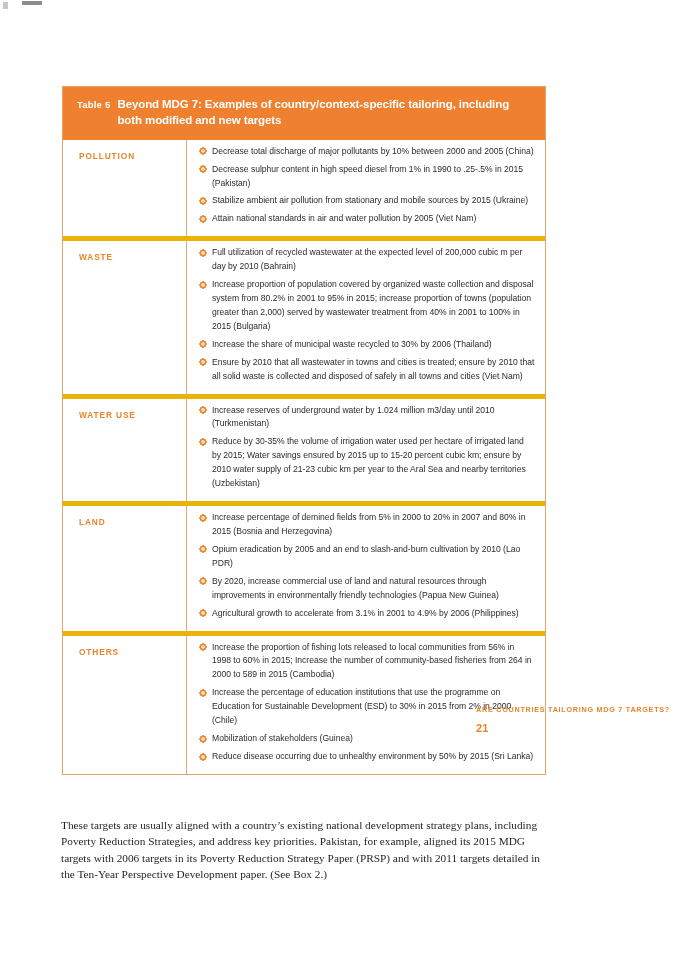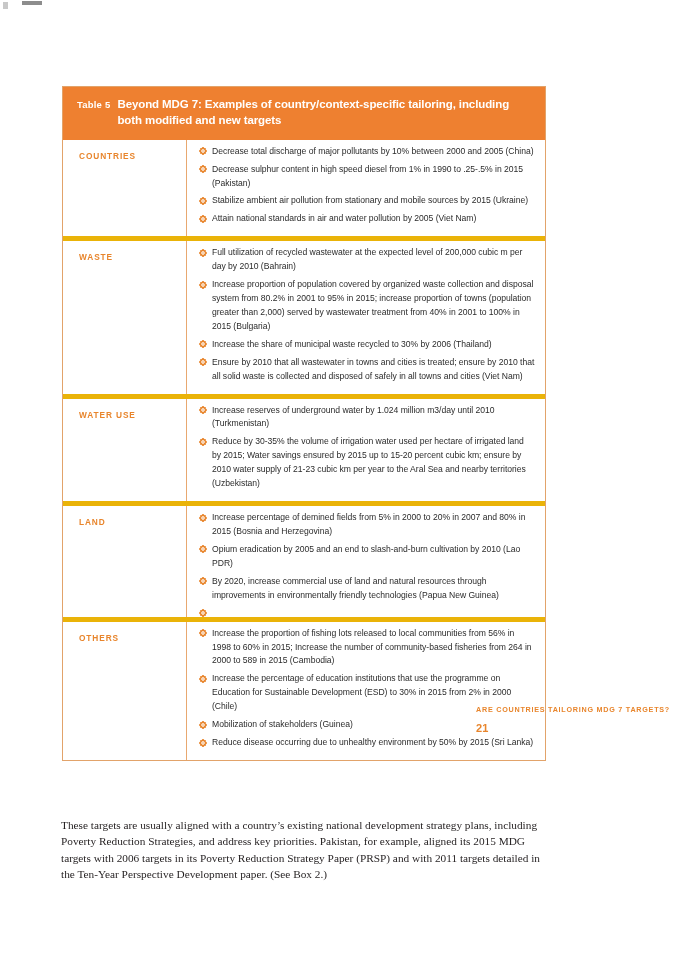--- a/index.html
+++ b/index.html
@@ -171,21 +171,21 @@
   <div class="table-wrap">
 
     <div class="table-header">
       <div class="tnum">Table 5</div>
       <div class="ttitle">Beyond MDG 7: Examples of country/context-specific tailoring, including both modified and new targets</div>
     </div>
 
     <div id="rows-host">
         <div class="trow">
           <div class="tcat">
-            <div class="tcat-label">COUNTRIES</div>
+            <div class="tcat-label">POLLUTION</div>
           </div>
           <div class="tcontent">
             <ul class="bullets">
               <li><svg class="flower" viewBox="0 0 16 16">
                   <g fill="#e8852c">
                     <circle cx="8" cy="2.6" r="2.5"></circle>
                     <circle cx="13.4" cy="8" r="2.5"></circle>
                     <circle cx="8" cy="13.4" r="2.5"></circle>
                     <circle cx="2.6" cy="8" r="2.5"></circle>
                     <circle cx="11.8" cy="4.2" r="2.3"></circle>
@@ -397,21 +397,21 @@
                     <circle cx="13.4" cy="8" r="2.5"></circle>
                     <circle cx="8" cy="13.4" r="2.5"></circle>
                     <circle cx="2.6" cy="8" r="2.5"></circle>
                     <circle cx="11.8" cy="4.2" r="2.3"></circle>
                     <circle cx="11.8" cy="11.8" r="2.3"></circle>
                     <circle cx="4.2" cy="11.8" r="2.3"></circle>
                     <circle cx="4.2" cy="4.2" r="2.3"></circle>
                   </g>
                   <circle cx="8" cy="8" r="2.6" fill="#ffffff"></circle>
                   <circle cx="8" cy="8" r="1.3" fill="#e8852c"></circle>
-                </svg></li>
+                </svg><span>Agricultural growth to accelerate from 3.1% in 2001 to 4.9% by 2006 (Philippines)</span></li>
             </ul>
           </div>
         </div>
         <div class="trow">
           <div class="tcat">
             <div class="tcat-label">OTHERS</div>
           </div>
           <div class="tcontent">
             <ul class="bullets">
               <li><svg class="flower" viewBox="0 0 16 16">

